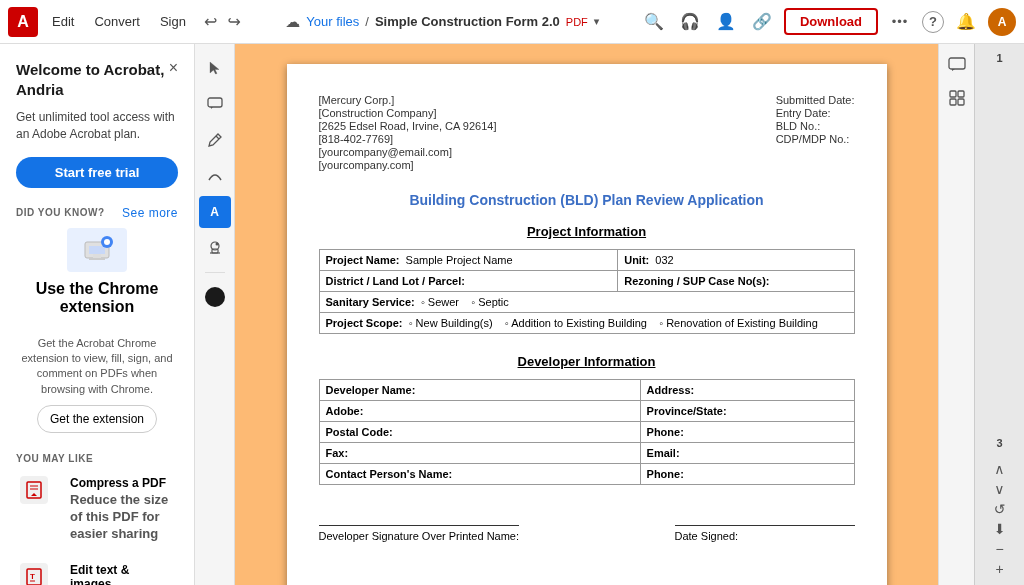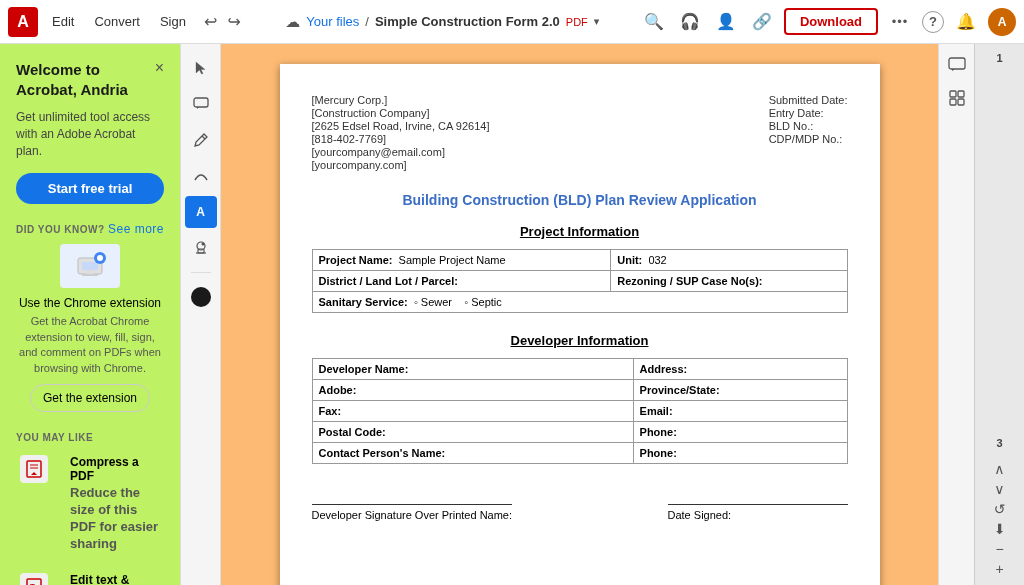--- a/index.html
+++ b/index.html
@@ -67,22 +67,22 @@
       border-radius: 3px;
     }
 
     
     .main {
       display: flex; flex: 1; overflow: hidden;
     }
 
     
     .left-panel {
-      width: 181px;
-      background: #bef264;
+      width: 195px;
+      background: #ffffff;
       border-right: 1px solid #ddd;
       display: flex; flex-direction: column;
       overflow-y: auto;
       flex-shrink: 0;
       padding: 16px;
     }
     .panel-header { position: relative; margin-bottom: 10px; }
     .panel-title { font-size: 15px; font-weight: 700; color: #1a1a1a; line-height: 1.3; }
     .panel-close-btn {
       position: absolute; top: 0; right: 0;
@@ -113,21 +113,21 @@
       text-align: center; margin-bottom: 16px;
     }
     .chrome-ext-img {
       width: 60px; height: 44px;
       background: #e8f0fe;
       margin: 0 auto 8px;
       border-radius: 4px;
       display: flex; align-items: center; justify-content: center;
       font-size: 24px;
     }
-    .chrome-ext-title { font-size: 12px; font-weight: 400; margin-bottom: 4px; }
+    .chrome-ext-title { font-size: 16px; font-weight: 700; margin-bottom: 20px; }
     .chrome-ext-desc { font-size: 11px; color: #555; line-height: 1.4; margin-bottom: 8px; }
     .get-ext-btn {
       border: 1px solid #ccc;
       background: none;
       border-radius: 14px;
       padding: 6px 12px;
       font-size: 12px;
       cursor: pointer;
     }
     .you-may-like {
@@ -465,41 +465,44 @@
           <td><strong>Project Name:</strong>&nbsp; Sample Project Name</td>
           <td><strong>Unit:</strong>&nbsp; 032</td>
         </tr>
         <tr>
           <td><strong>District / Land Lot / Parcel:</strong></td>
           <td><strong>Rezoning / SUP Case No(s):</strong></td>
         </tr>
         <tr>
           <td colspan="2"><strong>Sanitary Service:</strong>&nbsp; ◦ Sewer &nbsp;&nbsp; ◦ Septic</td>
         </tr>
+        <tr>
+          <td colspan="2"><strong>Project Scope:</strong>&nbsp; ◦ New Building(s) &nbsp;&nbsp; ◦ Addition to Existing Building &nbsp;&nbsp; ◦ Renovation of Existing Building</td>
+        </tr>
       </tbody>
         </table>
 
       <div class="pdf-section-title">Developer Information</div>
       <table class="pdf-table">
         <tbody>
             <tr>
           <td><strong>Developer Name:</strong></td>
           <td><strong>Address:</strong></td>
         </tr>
         <tr>
           <td><strong>Adobe:</strong></td>
           <td><strong>Province/State:</strong></td>
         </tr>
         <tr>
+          <td><strong>Postal Code:</strong></td>
+          <td><strong>Phone:</strong></td>
+        </tr>
+        <tr>
           <td><strong>Fax:</strong></td>
           <td><strong>Email:</strong></td>
-        </tr>
-        <tr>
-          <td><strong>Postal Code:</strong></td>
-          <td><strong>Phone:</strong></td>
         </tr>
         <tr>
           <td><strong>Contact Person's Name:</strong></td>
           <td><strong>Phone:</strong></td>
         </tr>
       </tbody>
         </table>
 
       <div class="developer-sig">
         <div>

